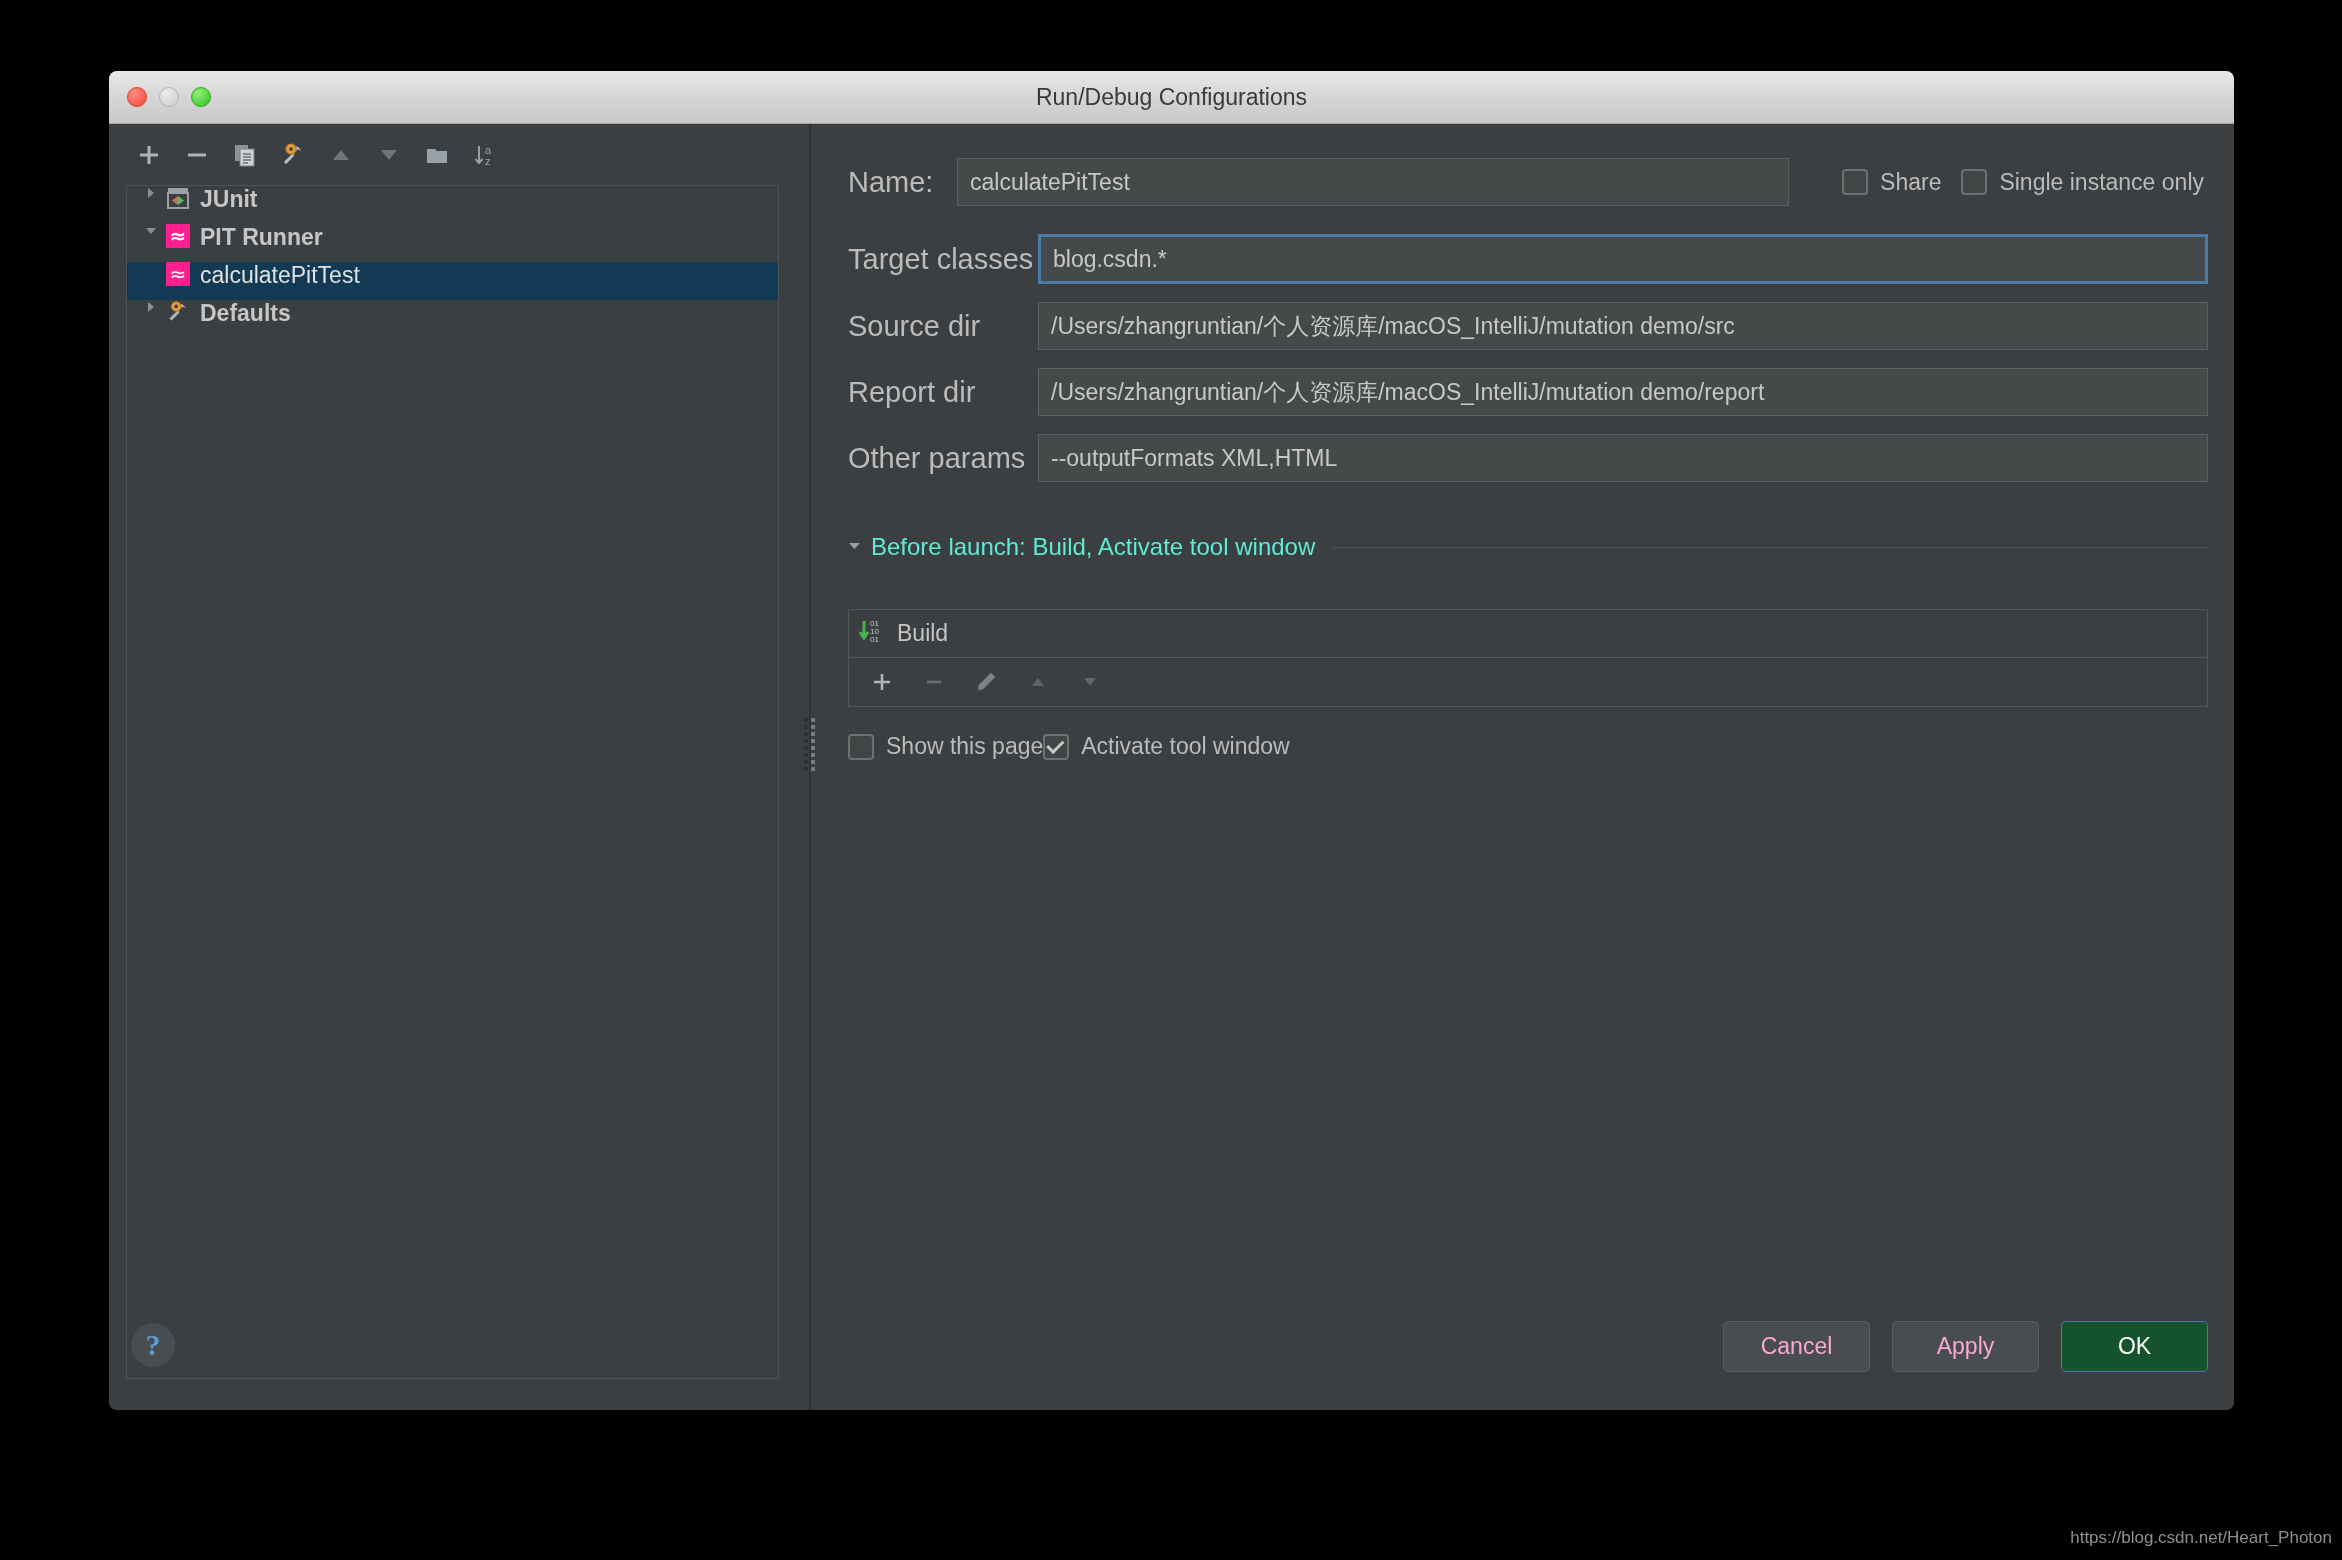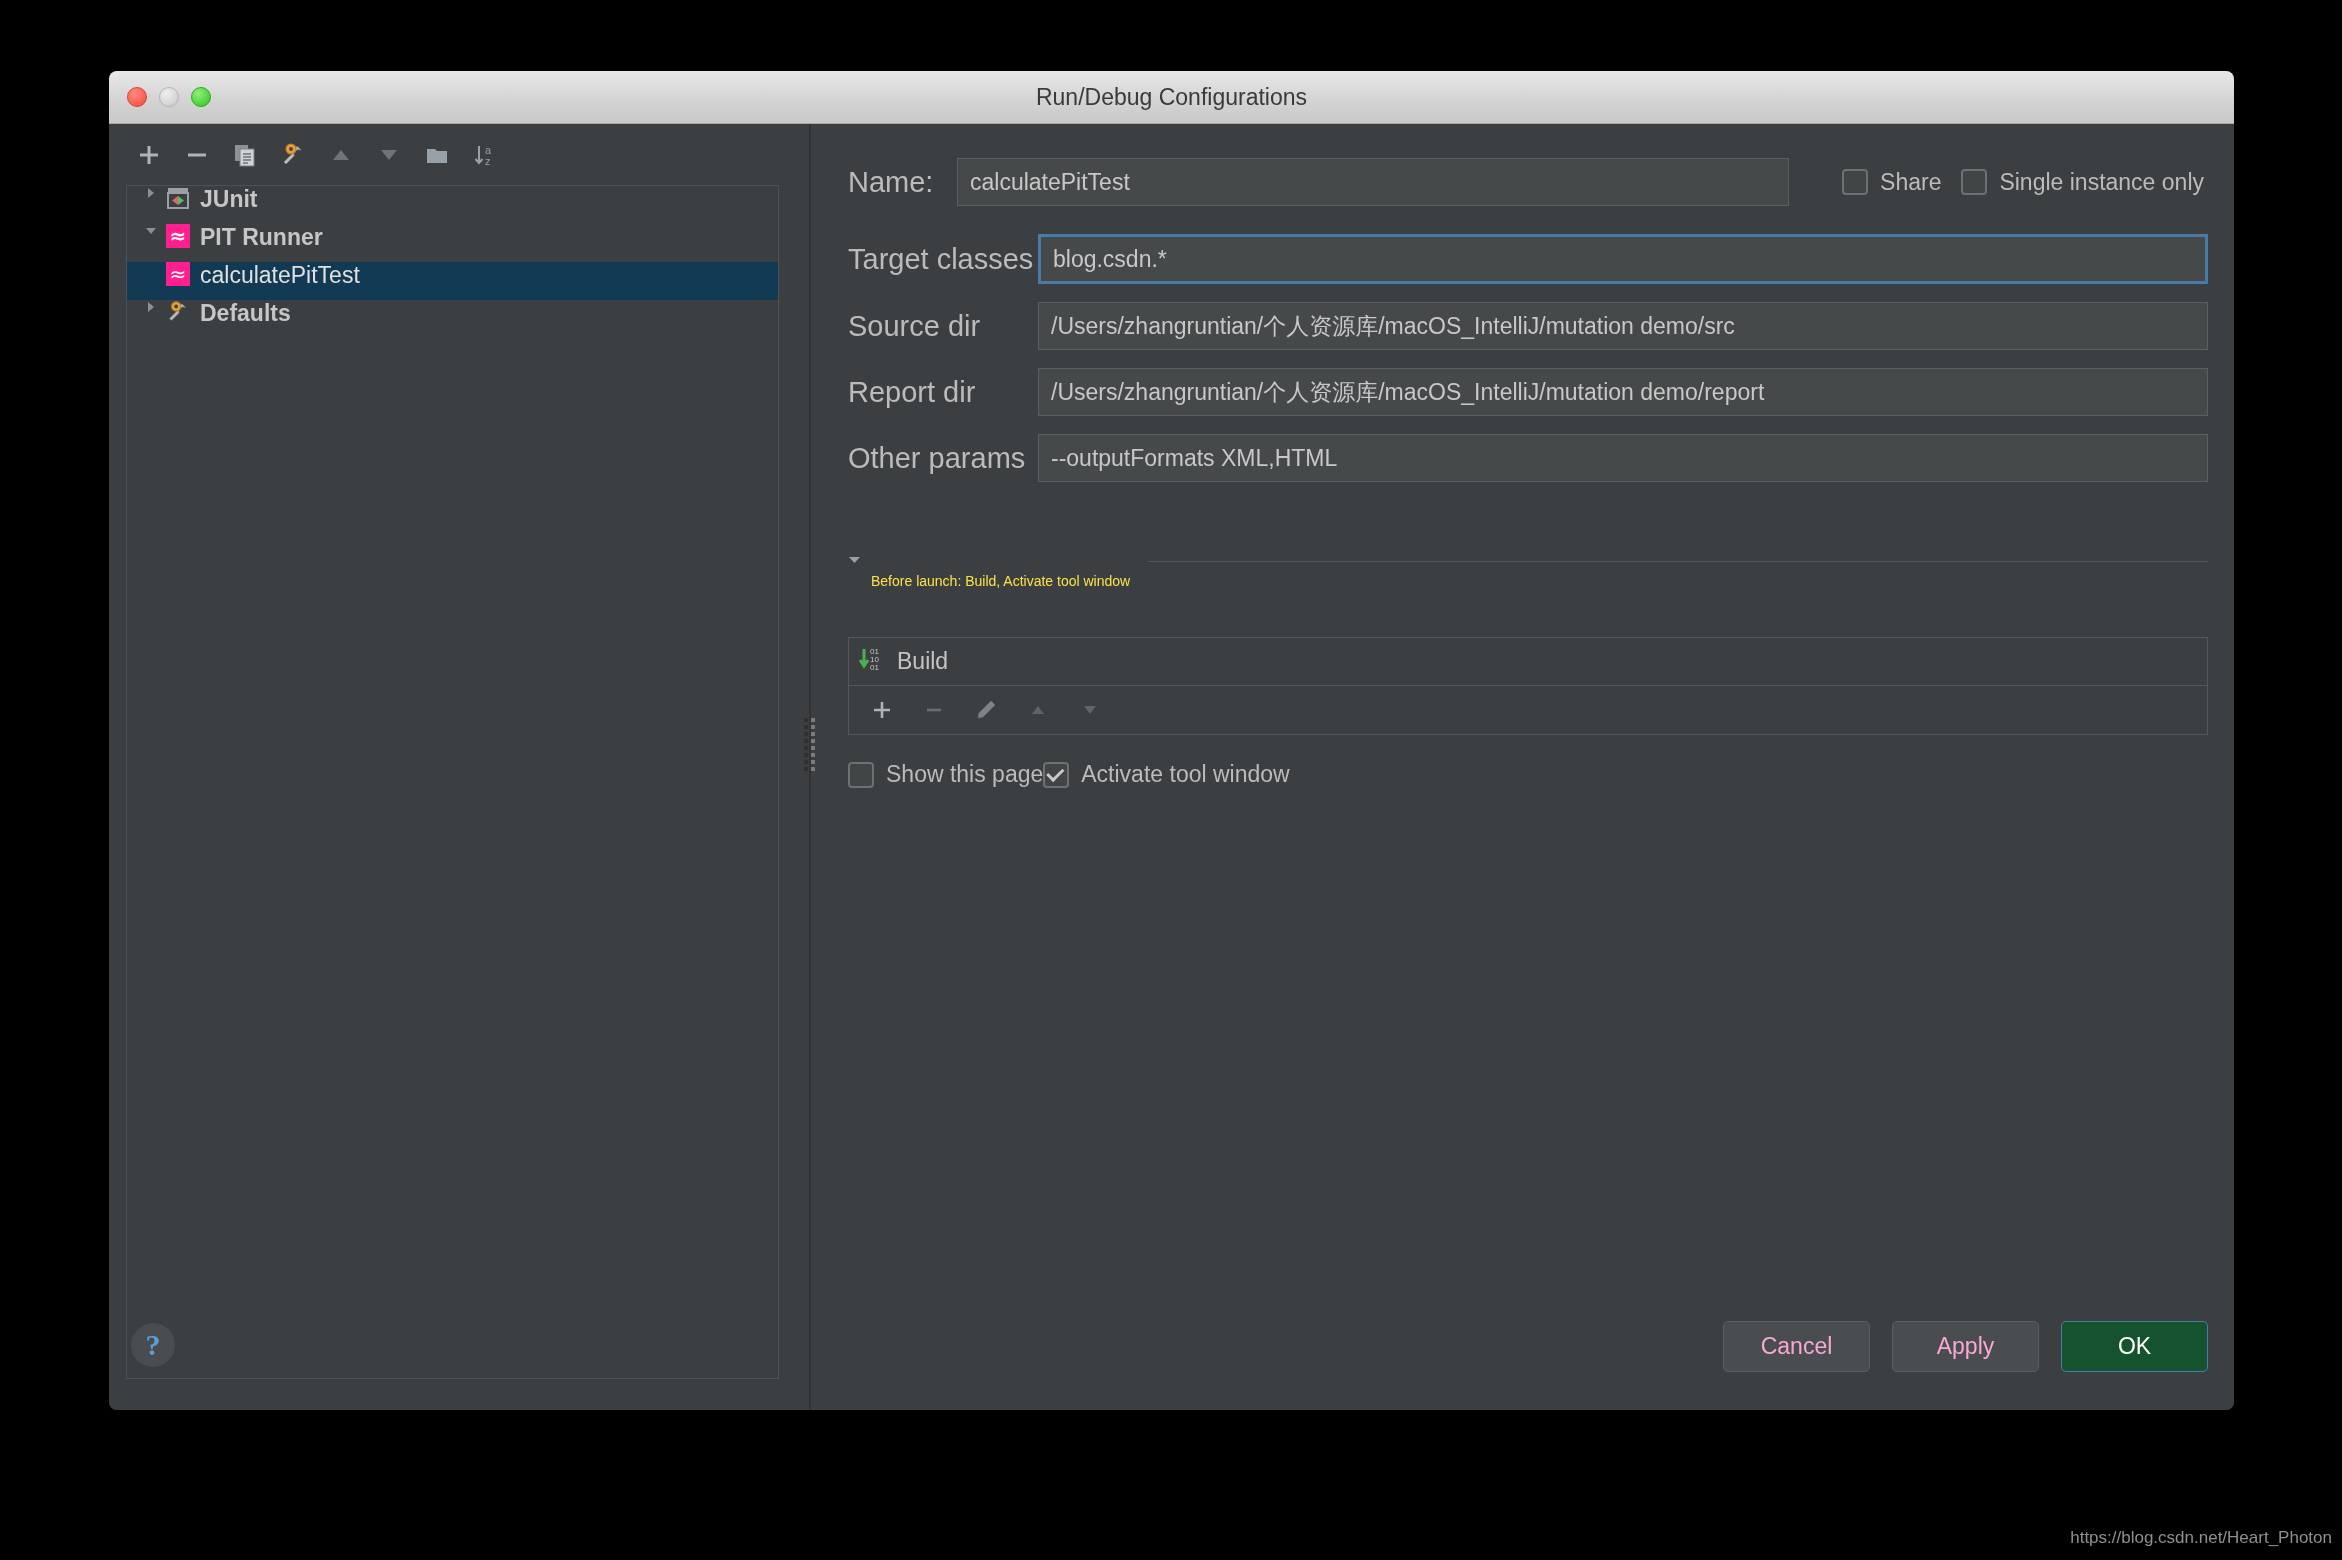--- a/index.html
+++ b/index.html
@@ -218,21 +218,21 @@
   .wide-field { flex: 1 1 auto; }
 
   
   #before-launch { margin-top: 51px; }
   #bl-header {
     display: flex;
     align-items: center;
     gap: 10px;
     margin-bottom: 10px;
   }
-  #bl-title { font-size: 14px; color: #fde047; white-space: nowrap; margin-top: 40px; }
+  #bl-title { font-size: 24px; color: #5eead4; white-space: nowrap; }
   #bl-line { flex: 1 1 auto; height: 1px; background: #53575a; margin-left: 8px; }
 
   #bl-list {
     border: 1px solid #53575a;
     background: #3c3f41;
     margin-top: 48px;
   }
   #bl-item {
     display: flex;
     align-items: center;

